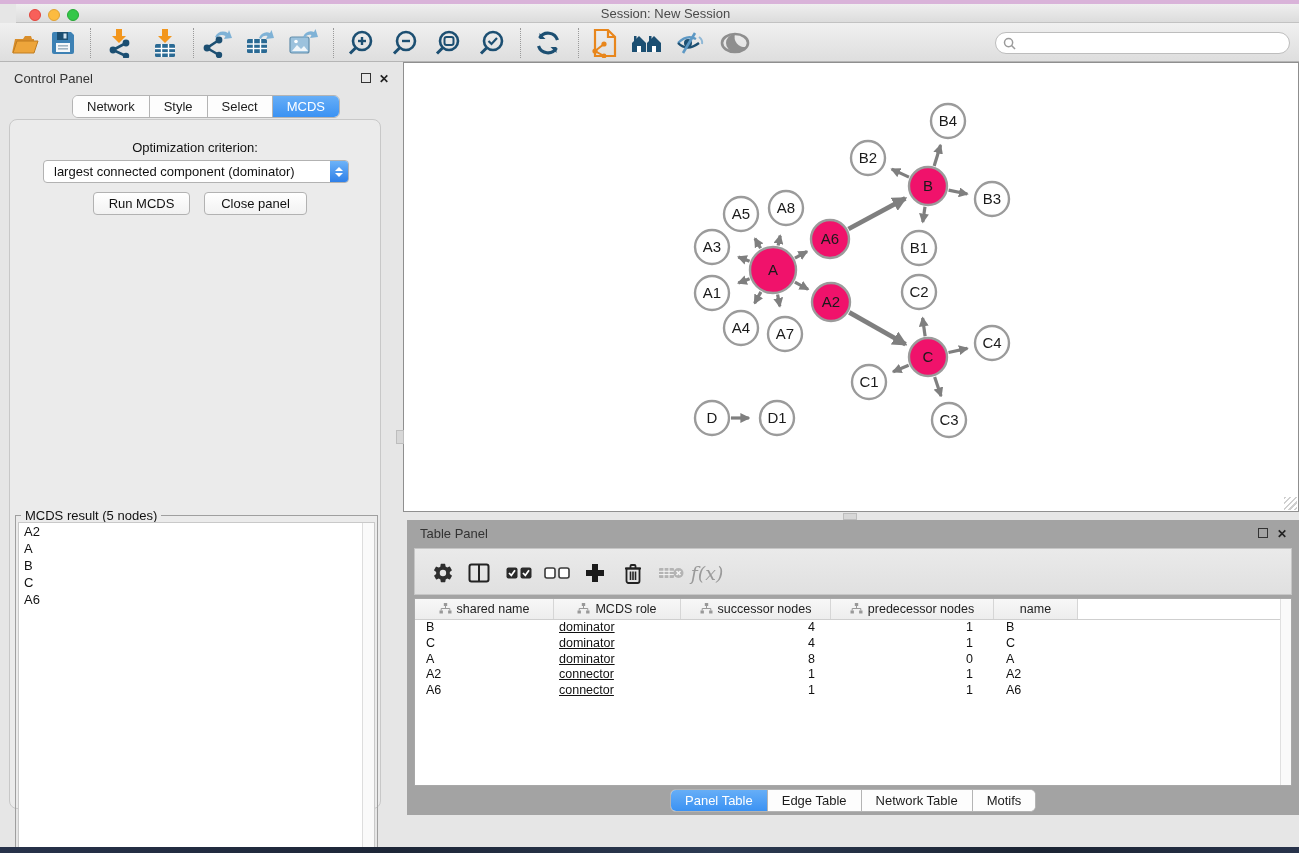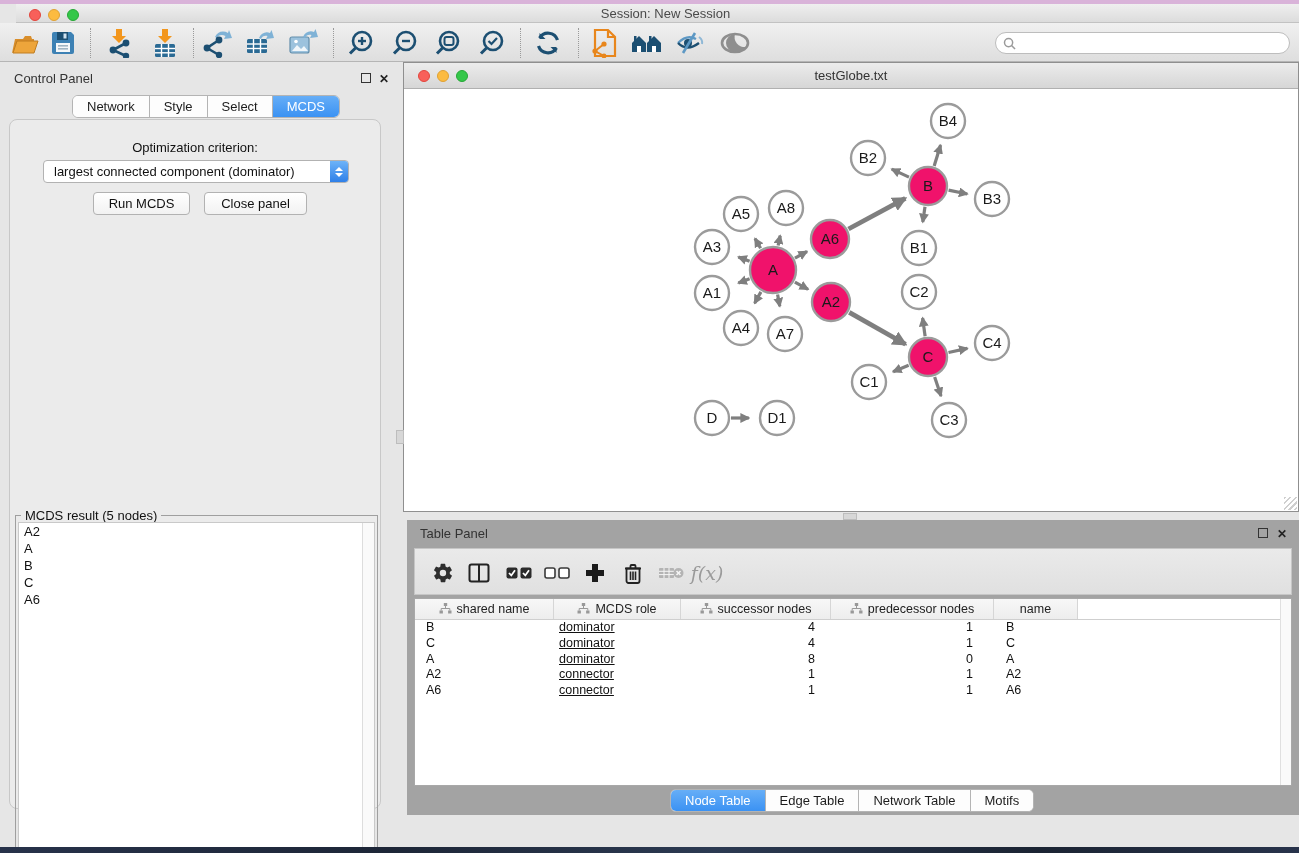--- a/index.html
+++ b/index.html
@@ -300,26 +300,20 @@
             <div class="mcds-item">B</div>
             <div class="mcds-item">C</div>
             <div class="mcds-item">A6</div>
             <div id="mcds-scroll"></div>
         </div>
       </div>
     </div>
   </div>
 
   <div id="network-window">
-    <div id="nw-titlebar">
-      <span class="tl red" style="left:14px; top:7px"></span>
-      <span class="tl yellow" style="left:33px; top:7px"></span>
-      <span class="tl green" style="left:52px; top:7px"></span>
-      <span class="title">testGlobe.txt</span>
-    </div>
     <svg id="graph-svg" width="894" height="422">
       <defs>
         <marker id="arrow" viewBox="0 0 10 10" refX="8.5" refY="5" markerWidth="3.1" markerHeight="3.1" orient="auto-start-reverse">
           <path d="M0,0 L10,5 L0,10 z" fill="#7f7f7f"></path>
         </marker>
       </defs>
       <g id="edge-layer">
           <line x1="356.59652654107913" y1="159.29392144688853" x2="350.9911180616627" y2="149.48445660790975" stroke="#7f7f7f" stroke-width="3.2" marker-end="url(#arrow)"></line>
           <line x1="374.1303711074322" y1="156.5320762568618" x2="376.21294139081647" y2="146.59981798225988" stroke="#7f7f7f" stroke-width="3.2" marker-end="url(#arrow)"></line>
           <line x1="345.6075678401552" y1="172.17990262825523" x2="334.38666347630493" y2="167.9490698353281" stroke="#7f7f7f" stroke-width="3.2" marker-end="url(#arrow)"></line>
@@ -590,21 +584,21 @@
             <div class="td c1">connector</div>
             <div class="td c2">1</div>
             <div class="td c3">1</div>
             <div class="td c4">A6</div>
           </div>
         </div>
       <div id="tp-vscroll"></div>
     </div>
 
     <div id="tp-tabs">
-        <div class="seg active">Node Table</div>
+        <div class="seg active">Panel Table</div>
         <div class="seg">Edge Table</div>
         <div class="seg">Network Table</div>
         <div class="seg">Motifs</div>
       </div>
   </div>
 
   <div id="desktop-strip"></div>
 
 </div>
 

